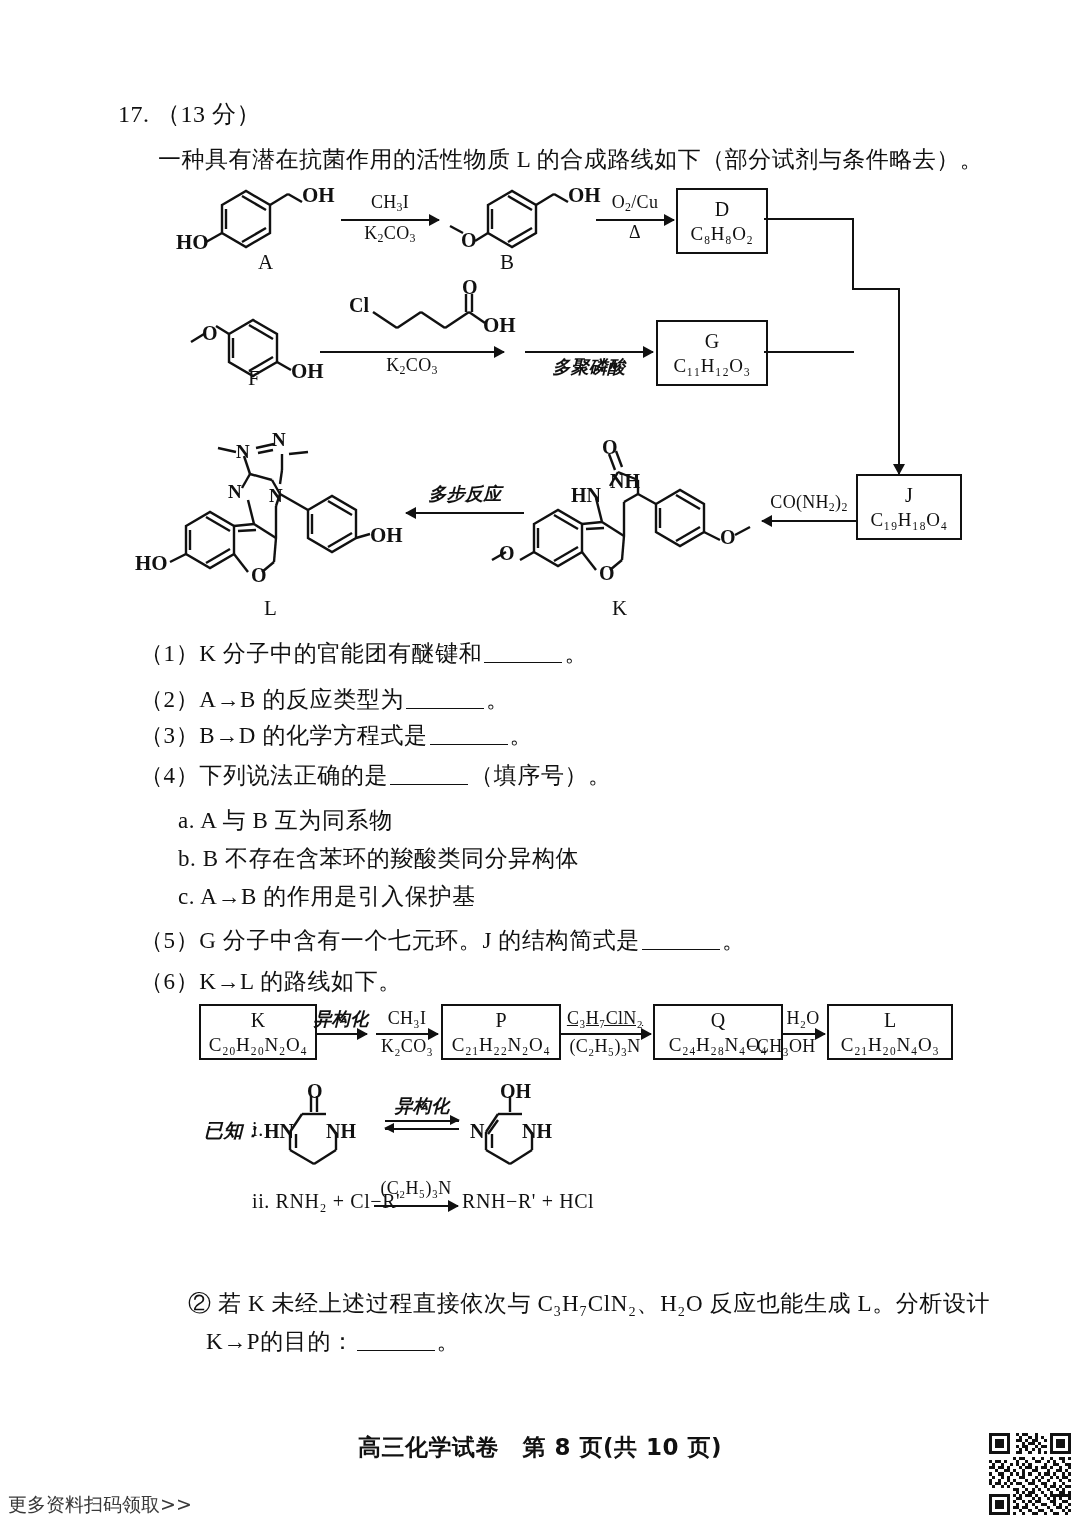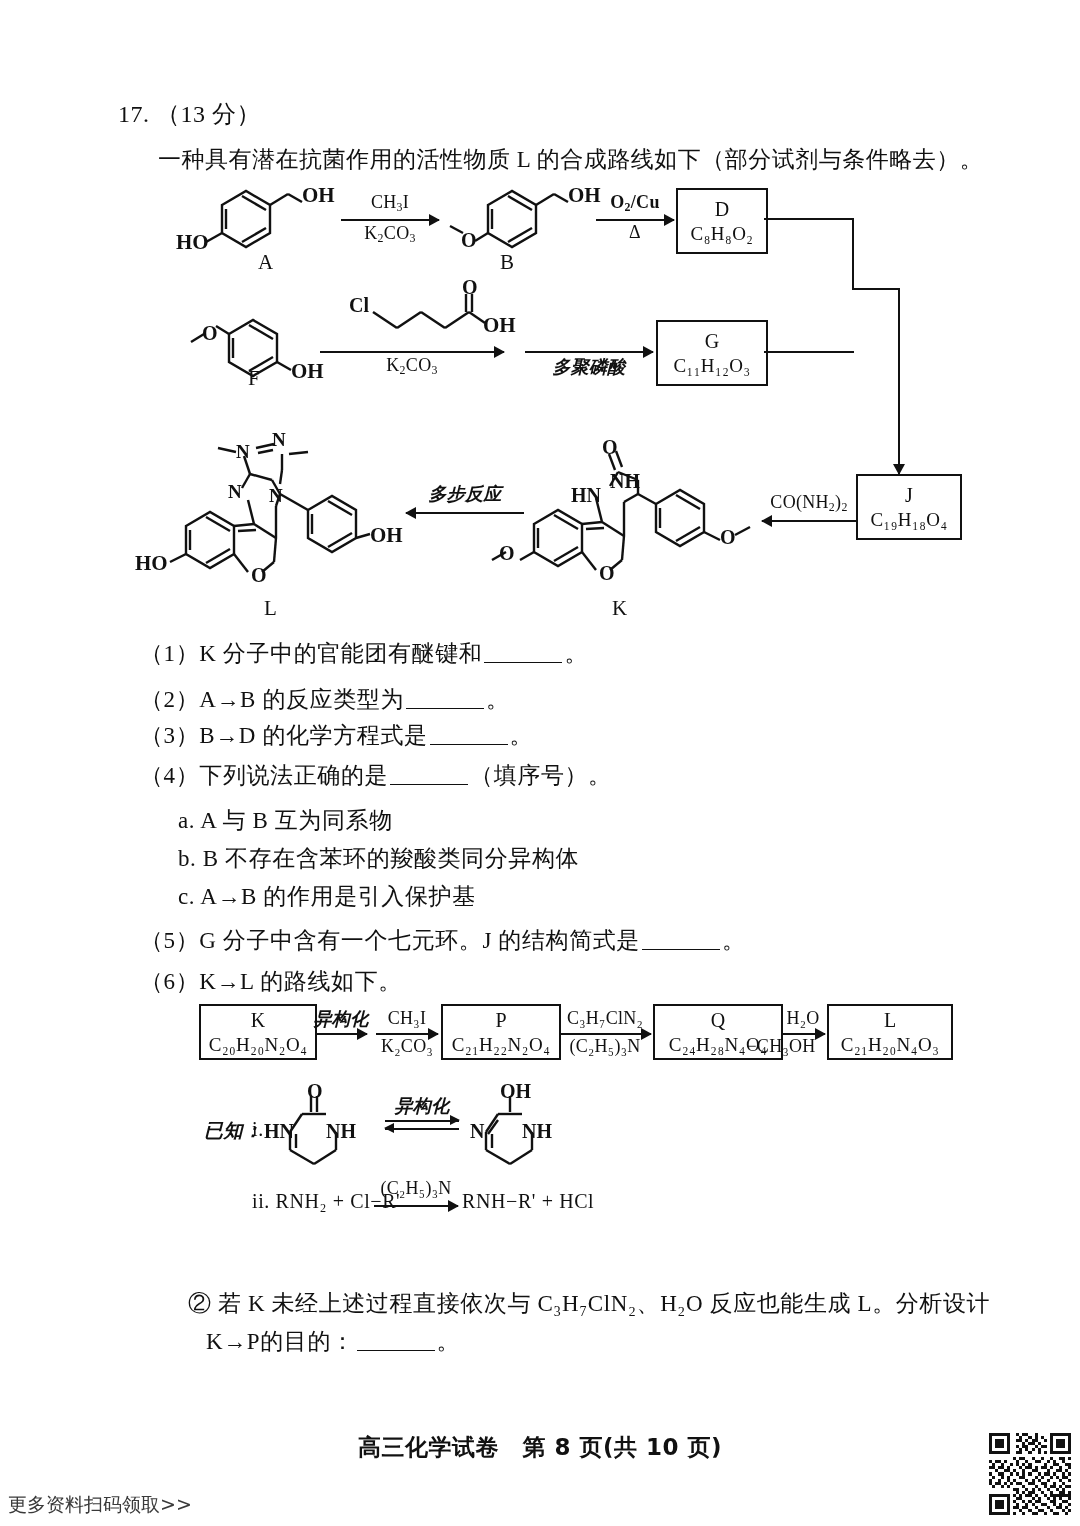--- a/index.html
+++ b/index.html
@@ -95,21 +95,21 @@
       <line x1="21" y1="50" x2="8" y2="43"></line>
       <line x1="94" y1="22" x2="112" y2="11"></line>
       <line x1="112" y1="11" x2="126" y2="19"></line>
     </g>
     <text x="19" y="64" font-size="20">O</text>
     <text x="126" y="19" font-size="21">OH</text>
   </svg>
   <div class="struclabel" style="left:500px;top:250px;">B</div>
 
   <div class="hline arr-r" style="left:596px;top:219px;width:78px;"></div>
-  <div class="cond" style="left:596px;top:192px;width:78px;font-weight:bold;">O<span class="sub">2</span>/Cu</div>
+  <div class="cond" style="left:596px;top:192px;width:78px;">O<span class="sub">2</span>/Cu</div>
   <div class="cond" style="left:596px;top:222px;width:78px;">Δ</div>
 
   <div class="box" style="left:676px;top:188px;width:88px;height:62px;">
     <span class="lbl">D</span>
     <span class="frm">C₈H₈O₂</span>
   </div>
 
   <div class="hline" style="left:764px;top:218px;width:90px;"></div>
   <div class="vline" style="left:852px;top:218px;height:72px;"></div>
   <div class="hline" style="left:852px;top:288px;width:48px;"></div>
@@ -294,21 +294,21 @@
 
   <div class="hline arr-r" style="left:376px;top:1033px;width:62px;"></div>
   <div class="cond" style="left:372px;top:1008px;width:70px;">CH₃I</div>
   <div class="cond" style="left:372px;top:1036px;width:70px;">K₂CO₃</div>
 
   <div class="box" style="left:441px;top:1004px;width:116px;height:52px;">
     <span class="lbl">P</span>
     <span class="frm">C₂₁H₂₂N₂O₄</span>
   </div>
   <div class="hline arr-r" style="left:559px;top:1033px;width:92px;"></div>
-  <div class="cond" style="left:551px;top:1008px;width:108px;">C₃H₇ClN₂</div>
+  <div class="cond" style="left:551px;top:1008px;width:108px;text-decoration:underline;">C₃H₇ClN₂</div>
   <div class="cond" style="left:551px;top:1036px;width:108px;">(C₂H₅)₃N</div>
 
   <div class="box" style="left:653px;top:1004px;width:126px;height:52px;">
     <span class="lbl">Q</span>
     <span class="frm">C₂₄H₂₈N₄O₄</span>
   </div>
   <div class="hline arr-r" style="left:781px;top:1033px;width:44px;"></div>
   <div class="cond" style="left:762px;top:1008px;width:82px;">H₂O</div>
   <div class="cond" style="left:740px;top:1036px;width:82px;">−CH₃OH</div>
 

